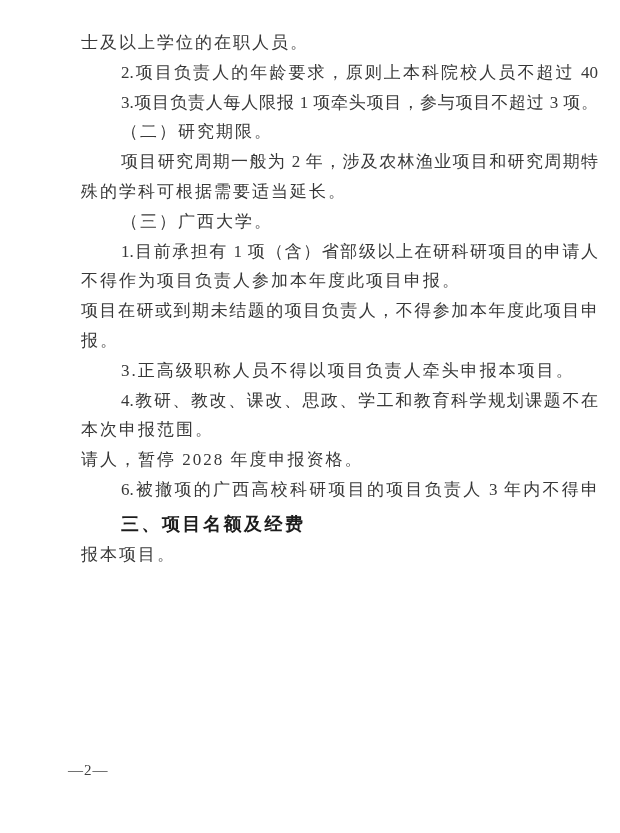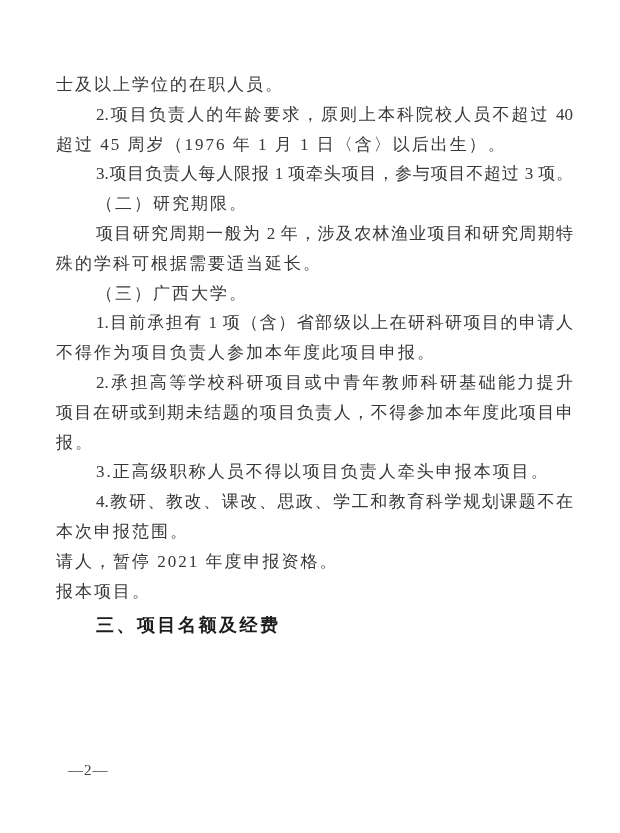--- a/index.html
+++ b/index.html
@@ -15,24 +15,24 @@
   }
   .page{
     position:relative;
     width:620px;
     height:833px;
     background:var(--bg);
     overflow:hidden;
   }
   .content{
     position:absolute;
-    left:56px;
+    left:81px;
     top:0;
     width:517px;
-    padding-top:70px;
+    padding-top:28px;
   }
   .text-line{
     height:29.8px;
     line-height:29.8px;
     font-size:17px;
     color:var(--text-color);
     letter-spacing:2px;
     white-space:nowrap;
     overflow:visible;
   }
@@ -65,32 +65,31 @@
     letter-spacing:1px;
   }
 </style>
 </head>
 <body>
 
 <div class="page">
   <div class="content" id="doc-content">
       <div class="text-line">士及以上学位的在职人员。</div>
       <div class="text-line indent stretch">2.项目负责人的年龄要求，原则上本科院校人员不超过 40</div>
-      <div class="text-line">超过 45 周岁（1976 年 1 月 1 日〈含〉以后出生）。</div>
       <div class="text-line indent stretch">3.项目负责人每人限报 1 项牵头项目，参与项目不超过 3 项。</div>
       <div class="text-line indent">（二）研究期限。</div>
       <div class="text-line indent stretch">项目研究周期一般为 2 年，涉及农林渔业项目和研究周期特</div>
       <div class="text-line">殊的学科可根据需要适当延长。</div>
       <div class="text-line indent">（三）广西大学。</div>
       <div class="text-line indent stretch">1.目前承担有 1 项（含）省部级以上在研科研项目的申请人</div>
       <div class="text-line">不得作为项目负责人参加本年度此项目申报。</div>
-      <div class="text-line indent stretch">2.承担高等学校科研项目或中青年教师科研基础能力提升</div>
       <div class="text-line stretch">项目在研或到期未结题的项目负责人，不得参加本年度此项目申</div>
       <div class="text-line">报。</div>
       <div class="text-line indent">3.正高级职称人员不得以项目负责人牵头申报本项目。</div>
       <div class="text-line indent stretch">4.教研、教改、课改、思政、学工和教育科学规划课题不在</div>
       <div class="text-line">本次申报范围。</div>
-      <div class="text-line">请人，暂停 2021 年度申报资格。</div>
+      <div class="text-line">请人，暂停 2028 年度申报资格。</div>
+      <div class="text-line indent stretch">6.被撤项的广西高校科研项目的项目负责人 3 年内不得申</div>
+      <div class="text-line indent heading">三、项目名额及经费</div>
       <div class="text-line">报本项目。</div>
-      <div class="text-line indent heading">三、项目名额及经费</div>
     </div>
   <div class="page-number">—2—</div>
 </div>
 
 </body></html>

